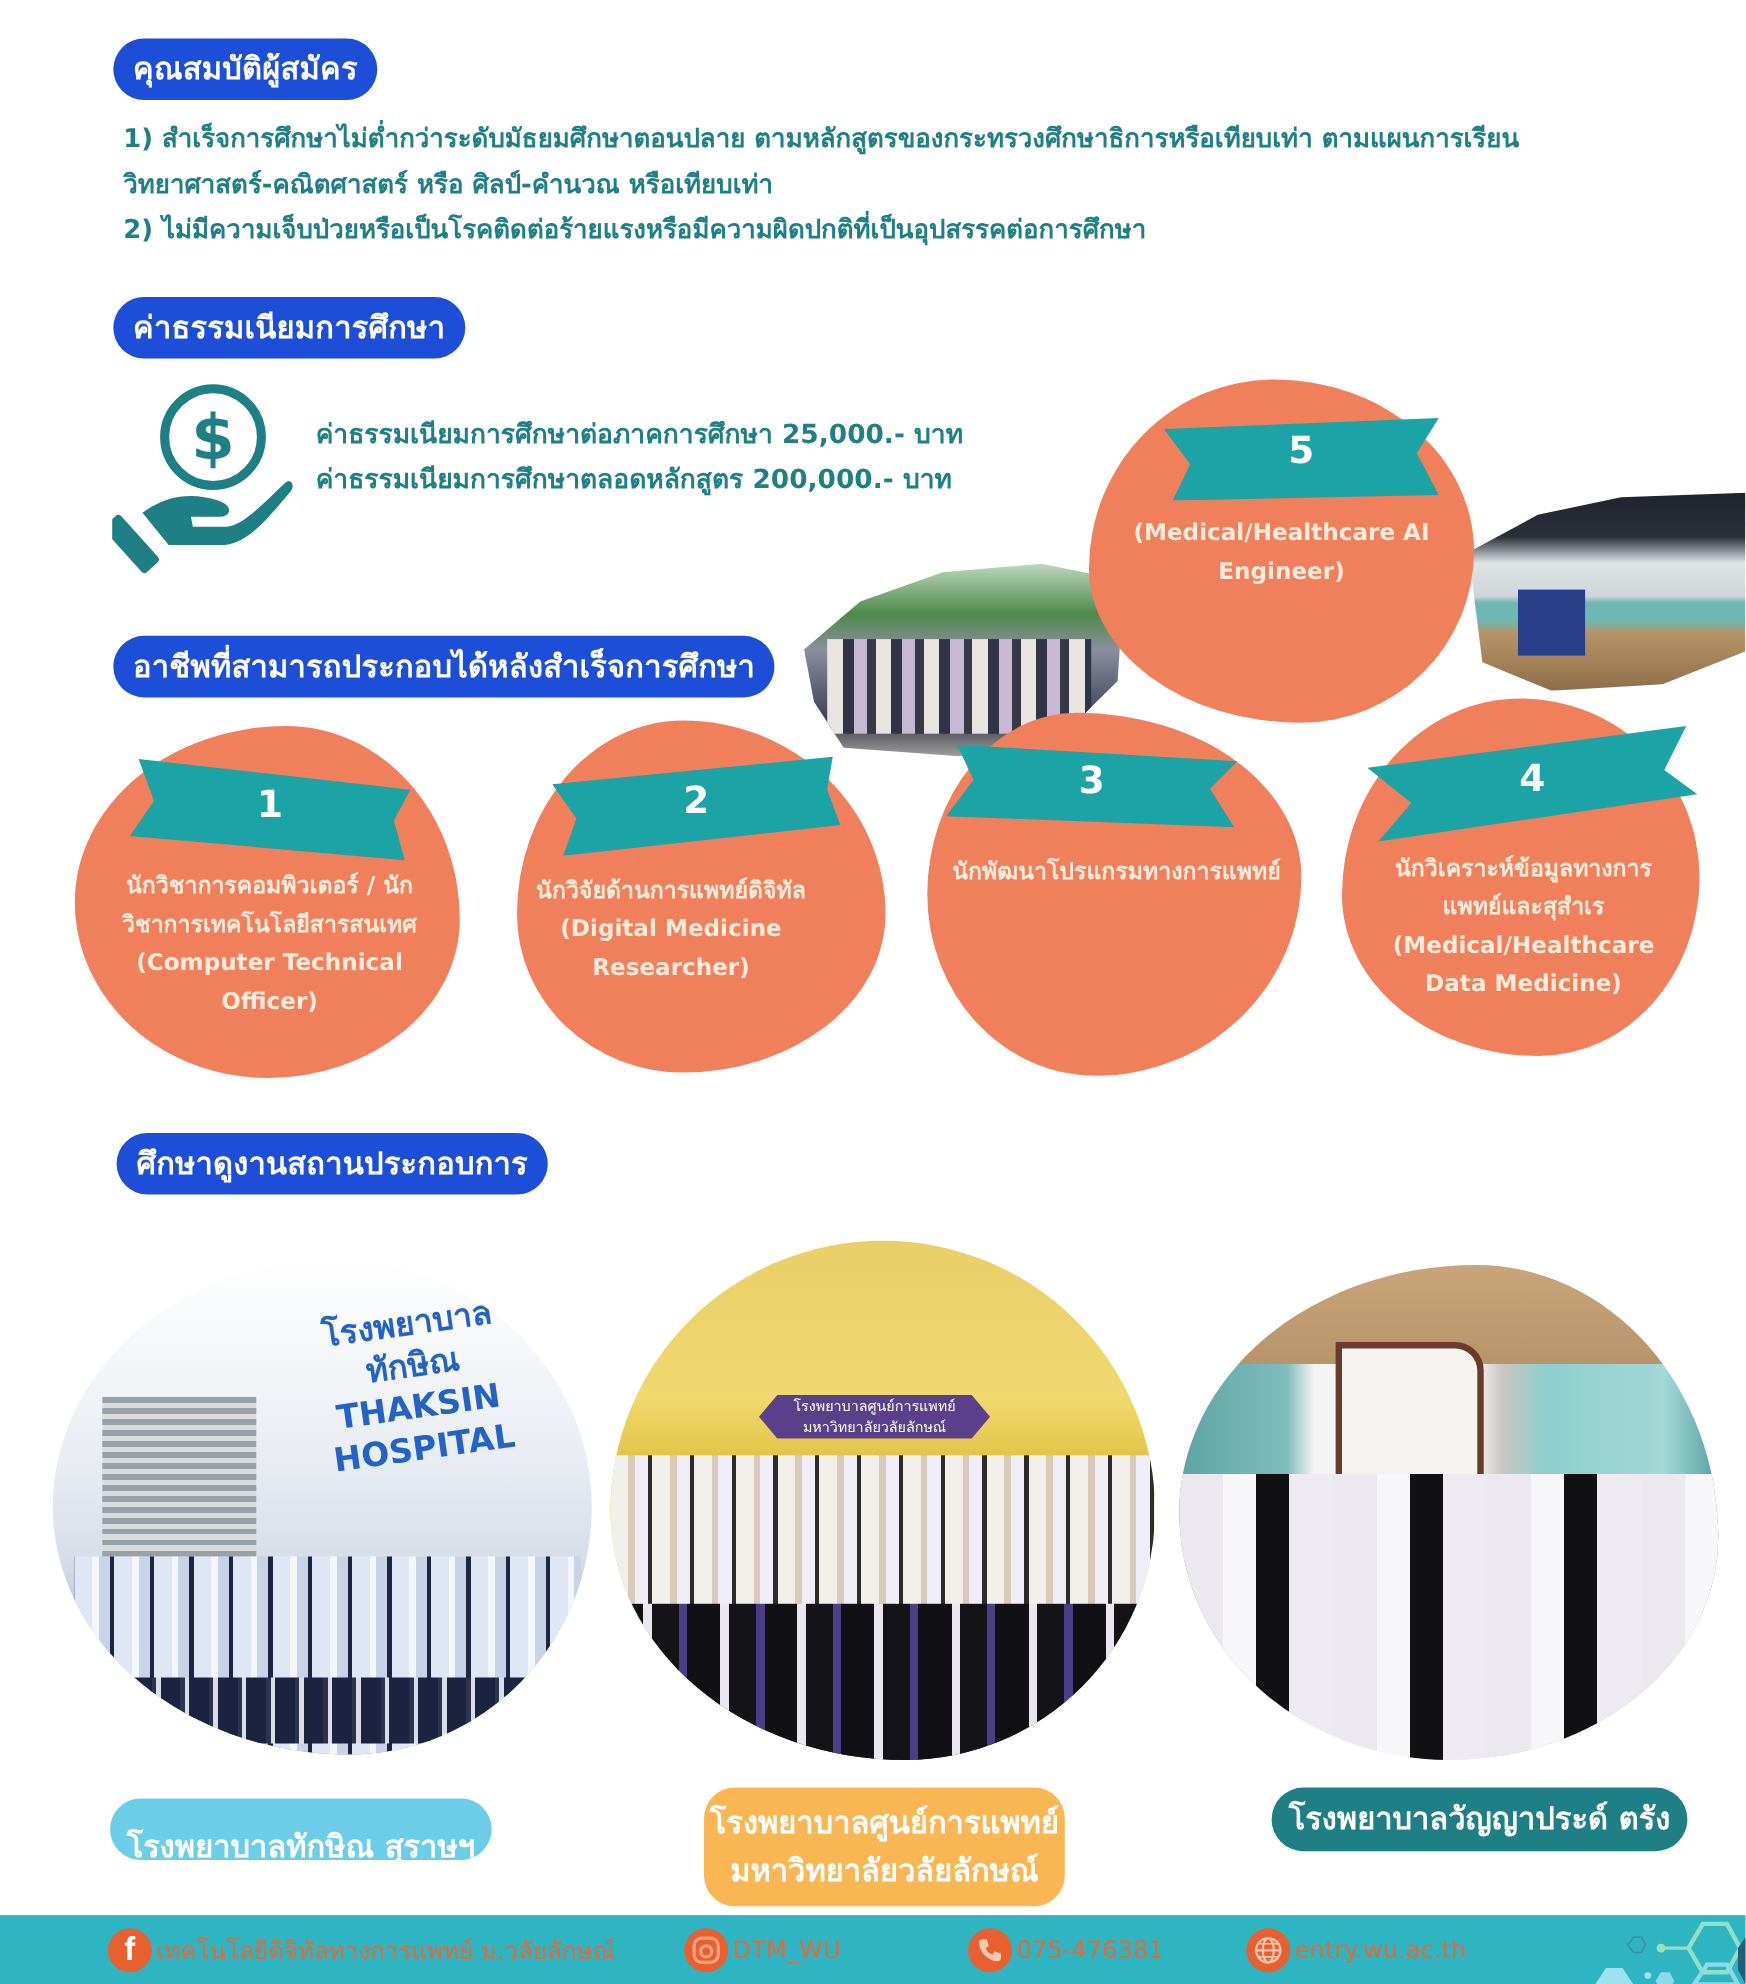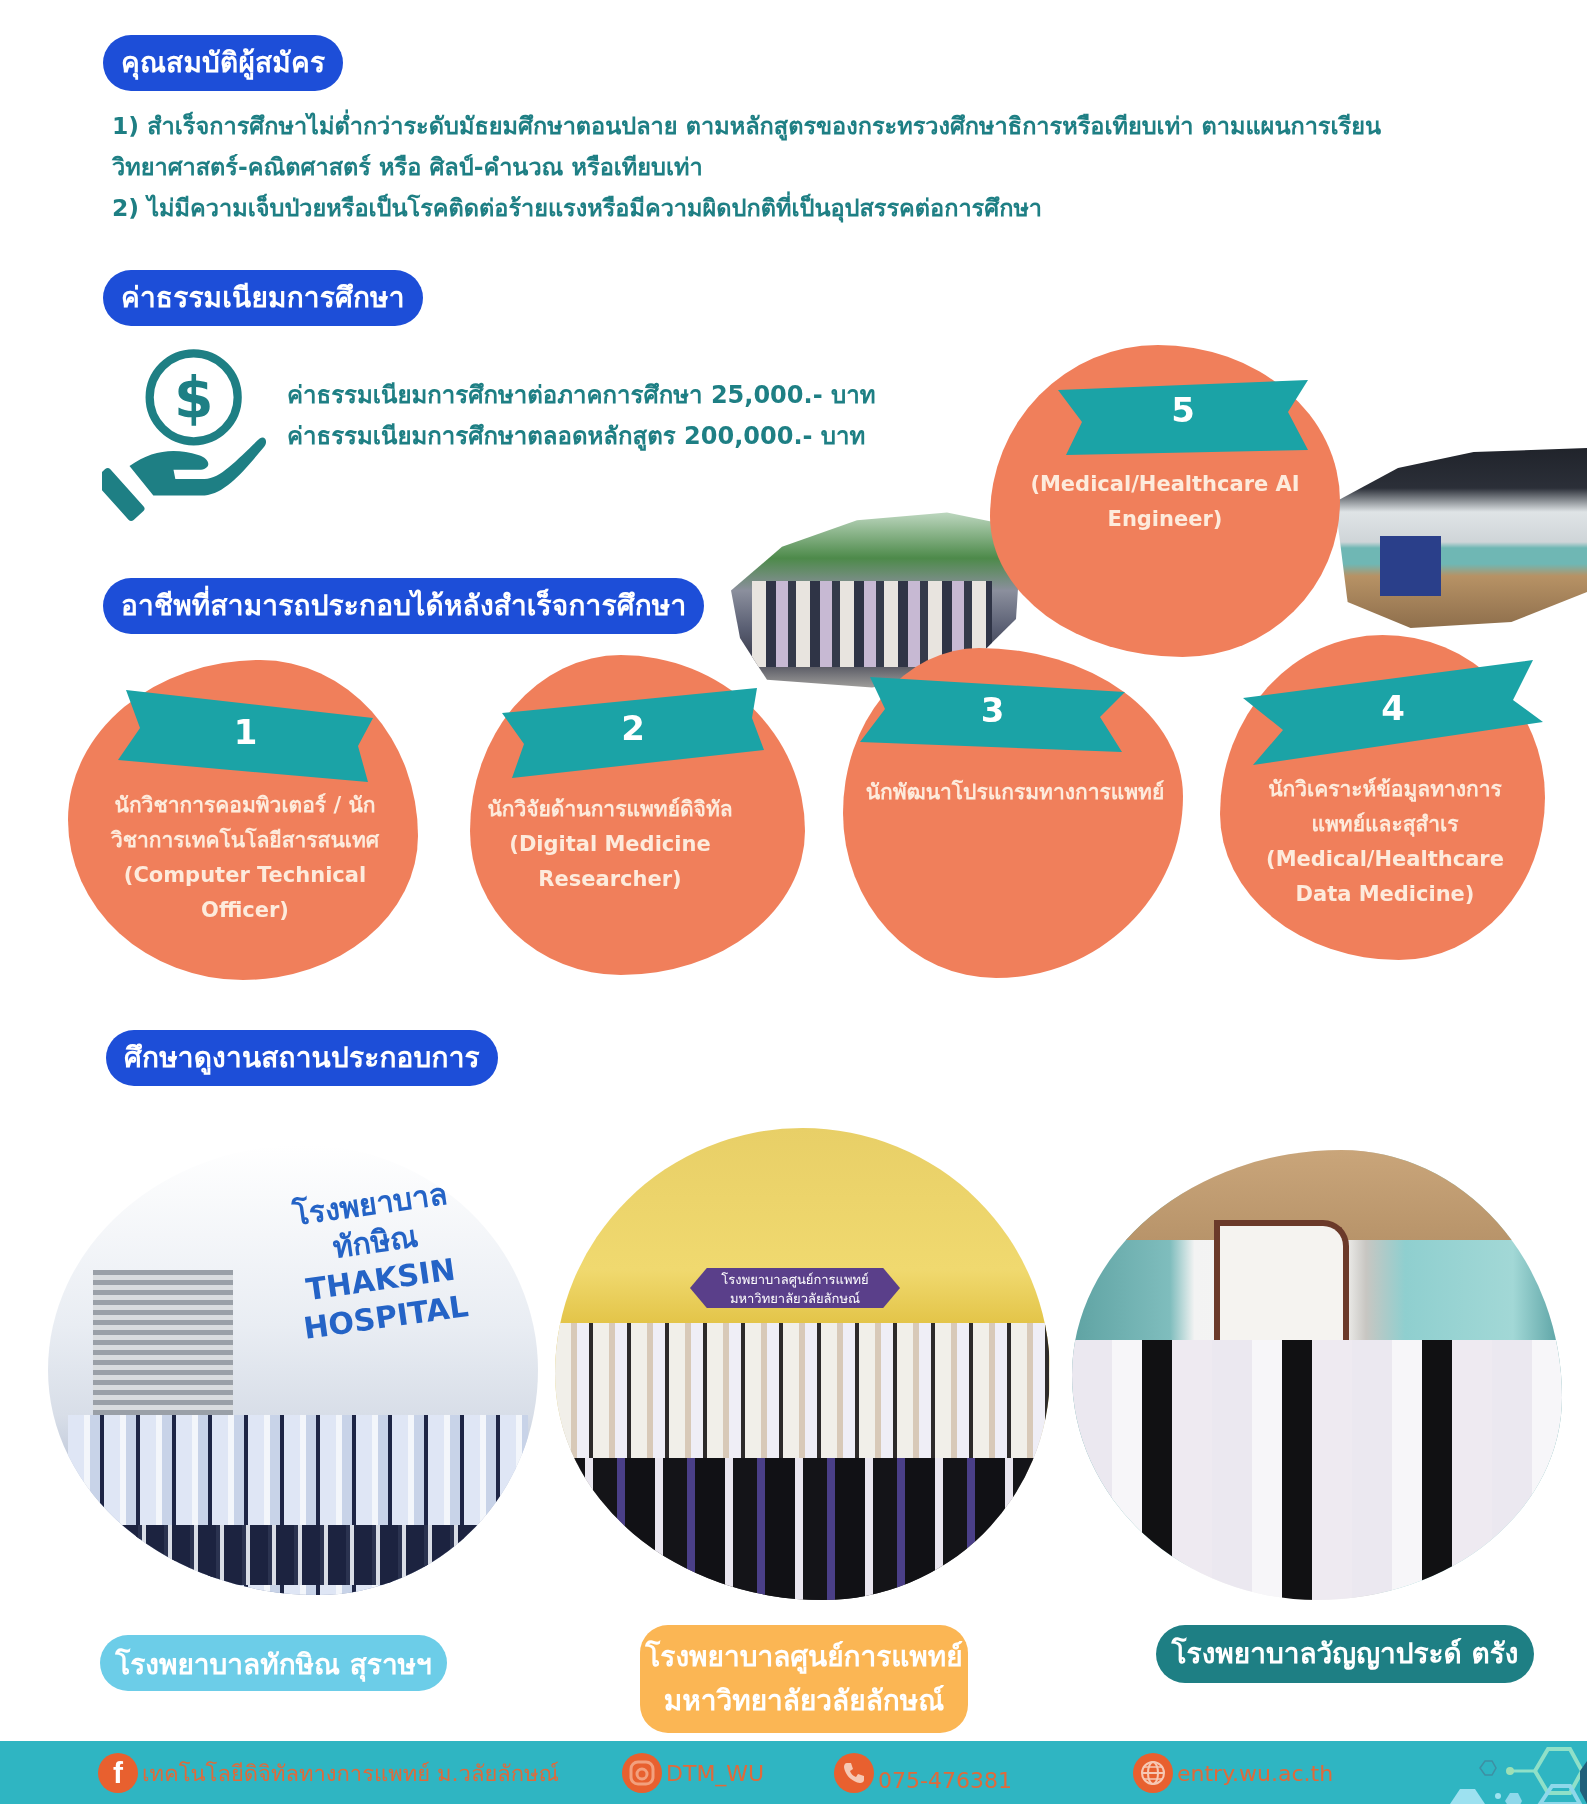--- a/index.html
+++ b/index.html
@@ -210,21 +210,21 @@
   <div style="position:absolute; left:0; top:195px; width:495px; height:150px; background: repeating-linear-gradient(90deg, #f1efe9 0 16px, #d8c9b8 16px 22px, #efeef6 22px 34px, #2d2a2a 34px 38px);"></div>
   <div style="position:absolute; left:0; top:330px; width:495px; height:142px; background: repeating-linear-gradient(90deg, #111115 0 30px, #e9e6ef 30px 38px, #141418 38px 62px, #4a3f87 62px 70px);"></div>
 </div>
 
 <div class="photo" style="left:1072px; top:1150px; width:490px; height:450px; border-radius: 55% 45% 50% 50% / 50% 55% 45% 50%; background: linear-gradient(90deg, #5fa3a3 0%, #7fbdbd 20%, #f3f3f3 25%, #f6f6f4 55%, #c8c6c2 60%, #8fcfcf 68%, #a2d8d6 90%, #58a0a2 100%);">
   <div style="position:absolute; left:0; top:0; width:490px; height:90px; background: linear-gradient(180deg, #c9a57a, #b8946a);"></div>
   <div style="position:absolute; left:142px; top:70px; width:135px; height:230px; border:6px solid #6b3a2a; border-bottom:none; border-radius: 0 26px 0 0; background:#f5f3f0;"></div>
   <div style="position:absolute; left:0; top:190px; width:490px; height:260px; background: repeating-linear-gradient(90deg, #ebe8f0 0 40px, #f7f6f9 40px 70px, #111113 70px 100px, #eeeaf1 100px 140px);"></div>
 </div>
 
-<div class="hospital-label" style="left:100px; top:1635px; width:347px; height:56px; padding-top:8px; background:#6ccde8; border-radius:28px;">โรงพยาบาลทักษิณ สุราษฯ</div>
+<div class="hospital-label" style="left:100px; top:1635px; width:347px; height:56px; padding-top:22px; background:#6ccde8; border-radius:28px;">โรงพยาบาลทักษิณ สุราษฯ</div>
 
 <div class="hospital-label" style="left:640px; top:1625px; width:328px; height:108px; padding-top:10px; background:#fbb654; border-radius:28px; line-height:44px;">
   <div>โรงพยาบาลศูนย์การแพทย์</div>
   <div>มหาวิทยาลัยวลัยลักษณ์</div>
 </div>
 
 <div class="hospital-label" style="left:1156px; top:1625px; width:378px; height:58px; padding-top:7px; background:#1e7f84; border-radius:29px;">โรงพยาบาลวัญญาประด์ ตรัง</div>
 
 <div class="footer">
   <div class="footer-item" style="left:98px;">
@@ -235,21 +235,21 @@
   </div>
   <div class="footer-item" style="left:622px;">
     <span class="footer-icon">
       <svg width="26" height="26" viewBox="0 0 26 26">
           <rect x="2" y="2" width="22" height="22" rx="7" fill="none" stroke="#f2a07e" stroke-width="3"></rect>
           <circle cx="13" cy="14" r="5" fill="none" stroke="#f2a07e" stroke-width="3"></circle>
         </svg>
     </span>
     <span>DTM_WU</span>
   </div>
-  <div class="footer-item" style="left:834px;align-items:flex-end;">
+  <div class="footer-item" style="left:880px;">
     <span class="footer-icon">
       <svg width="26" height="26" viewBox="0 0 26 26">
           <path d="M6 3 L10 3 L12 9 L9 11 C10 14 12 16 15 17 L17 14 L23 16 L23 20 C23 22 21 23 19 23 C11 22 4 15 3 7 C3 5 4 3 6 3 Z" fill="#f6c8b4"></path>
         </svg>
     </span>
     <span>075-476381</span>
   </div>
   <div class="footer-item" style="left:1133px;">
     <span class="footer-icon">
       <svg width="28" height="28" viewBox="0 0 28 28">

